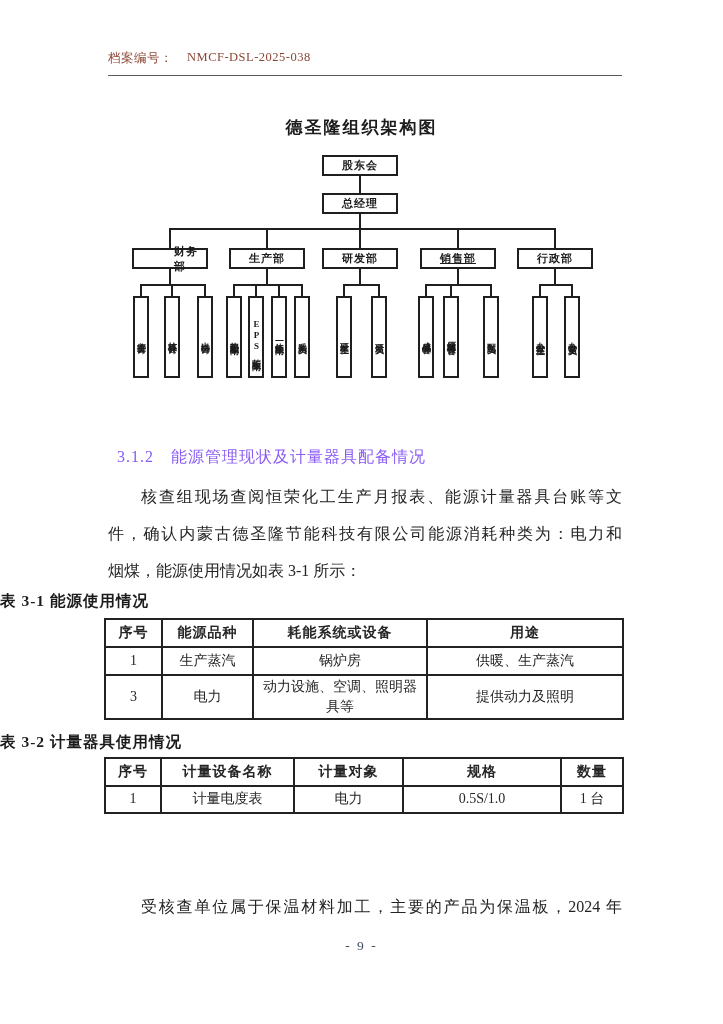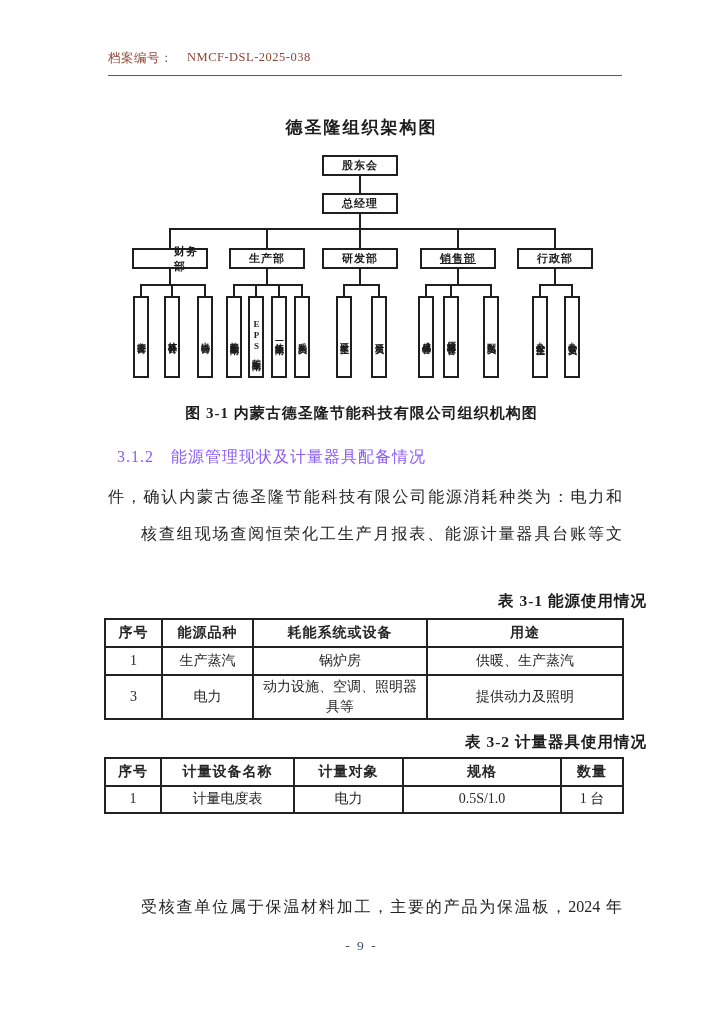--- a/index.html
+++ b/index.html
@@ -33,21 +33,21 @@
 
   
   .sec-h{position:absolute;left:117px;font-weight:normal;font-size:16px;letter-spacing:1px;color:#8b5cf6;}
   .para{position:absolute;left:108px;width:514px;font-size:16px;color:#242424;}
   .pline{height:37px;line-height:37px;text-align:justify;text-align-last:justify;overflow:hidden;}
   .pline.first{text-indent:33px;}
   .pline.noj{text-align:left;text-align-last:left;}
   .sub{position:absolute;left:106px;font-size:16px;color:#242424;letter-spacing:1px;}
 
   
-  .tbl-title{position:absolute;left:8px;width:639px;text-align:right;font-weight:bold;
+  .tbl-title{position:absolute;left:0;width:639px;text-align:left;font-weight:bold;
              font-size:15.5px;letter-spacing:1px;color:#1c1c1c;}
   table.dtable{position:absolute;left:104px;width:518px;border-collapse:collapse;
                table-layout:fixed;font-size:14px;color:#262626;background:#fff;border-radius:11px;}
   table.dtable th,table.dtable td{border:2px solid #222;text-align:center;
                padding:0 4px;vertical-align:middle;line-height:1.45;}
   table.dtable th{font-weight:bold;letter-spacing:1px;}
 
   .pfooter{position:absolute;left:0;top:938px;width:723px;text-align:center;
            font-size:13.5px;color:#3e4a5e;letter-spacing:2px;}
 </style>
@@ -123,27 +123,27 @@
     <div class="vbox" style="left:189px;top:148px;">采购员</div>
     <div class="vbox" style="left:231px;top:148px;">研发主任</div>
     <div class="vbox" style="left:266px;top:148px;">研发员</div>
     <div class="vbox" style="left:313px;top:148px;">成品保管</div>
     <div class="vbox" style="left:338px;top:148px;">原辅材料保管</div>
     <div class="vbox" style="left:378px;top:148px;">配送员</div>
     <div class="vbox" style="left:427px;top:148px;">办公室主任</div>
     <div class="vbox" style="left:459px;top:148px;">办公室专员</div>
   </div>
 
-  <div class="fig-caption">图 3-1 内蒙古德圣隆节能科技有限公司组织机构图</div>
 
   <div class="sec-h" style="top:447px;">3.1.2　能源管理现状及计量器具配备情况</div>
 
   <div class="para" style="top:478px;">
+    <div class="pline first">核查组现场查阅恒荣化工生产月报表、能源计量器具台账等文</div>
     <div class="pline">件，确认内蒙古德圣隆节能科技有限公司能源消耗种类为：电力和</div>
-    <div class="pline first">核查组现场查阅恒荣化工生产月报表、能源计量器具台账等文</div>
+    <div class="pline noj">烟煤，能源使用情况如表 3-1 所示：</div>
   </div>
 
   <div class="tbl-title" style="top:591px;">表 3-1 能源使用情况</div>
   <table class="dtable" style="top:618px;">
     <colgroup>
         <col style="width:57px">
         <col style="width:91px">
         <col style="width:174px">
         <col style="width:196px">
       </colgroup>

